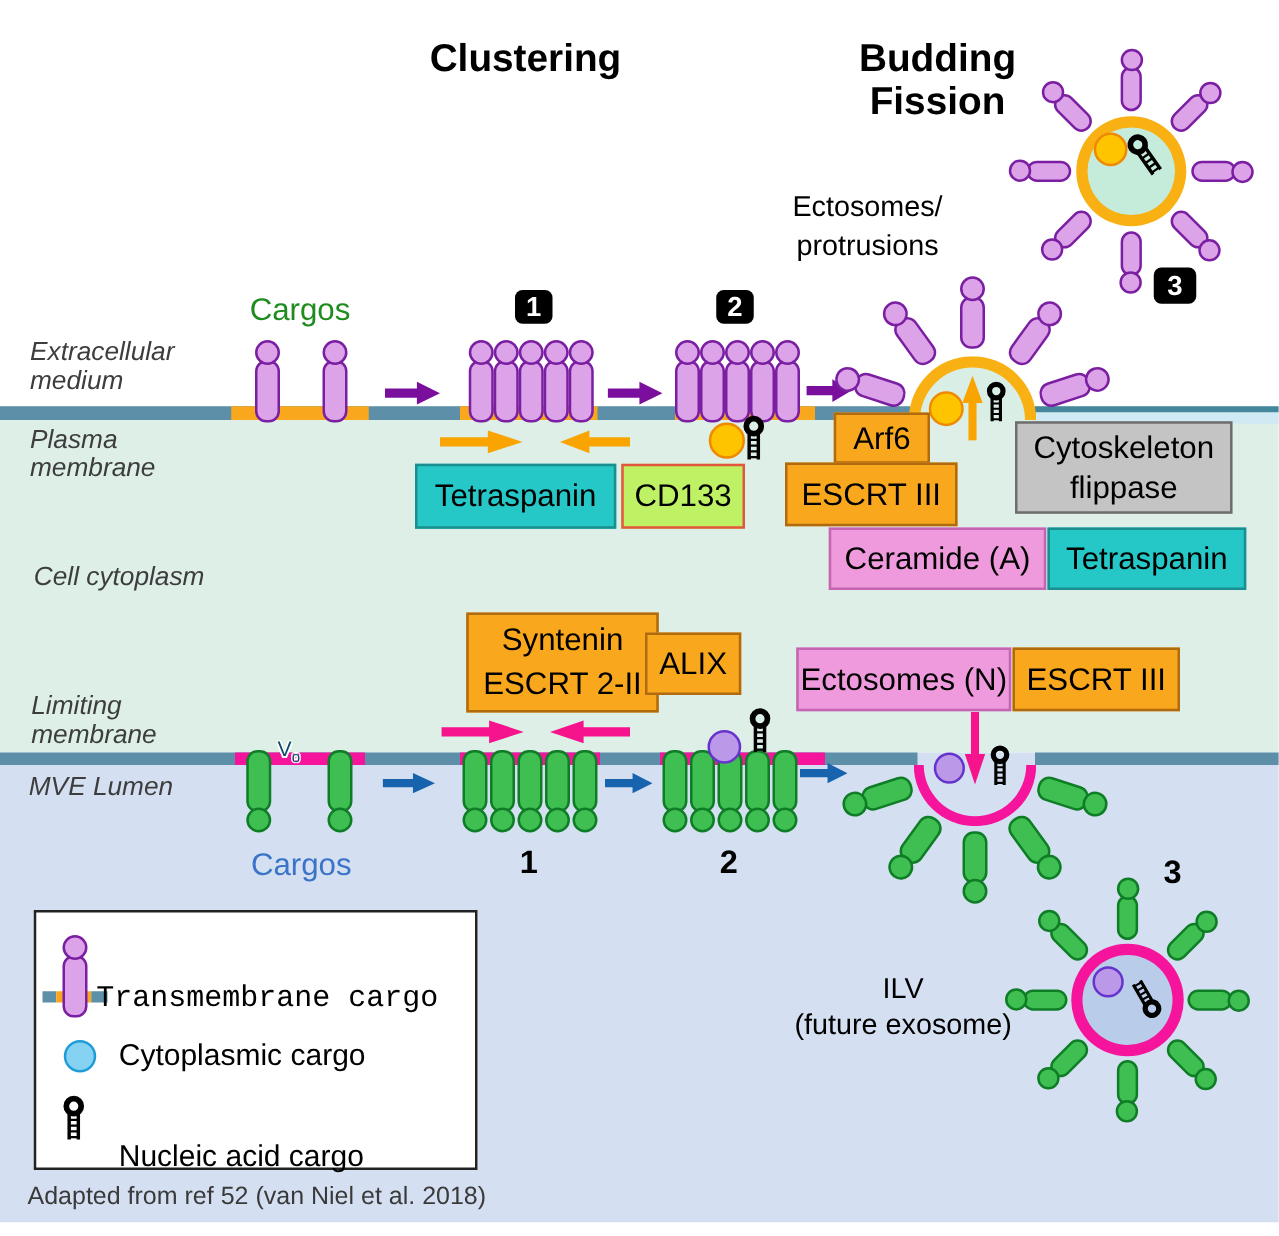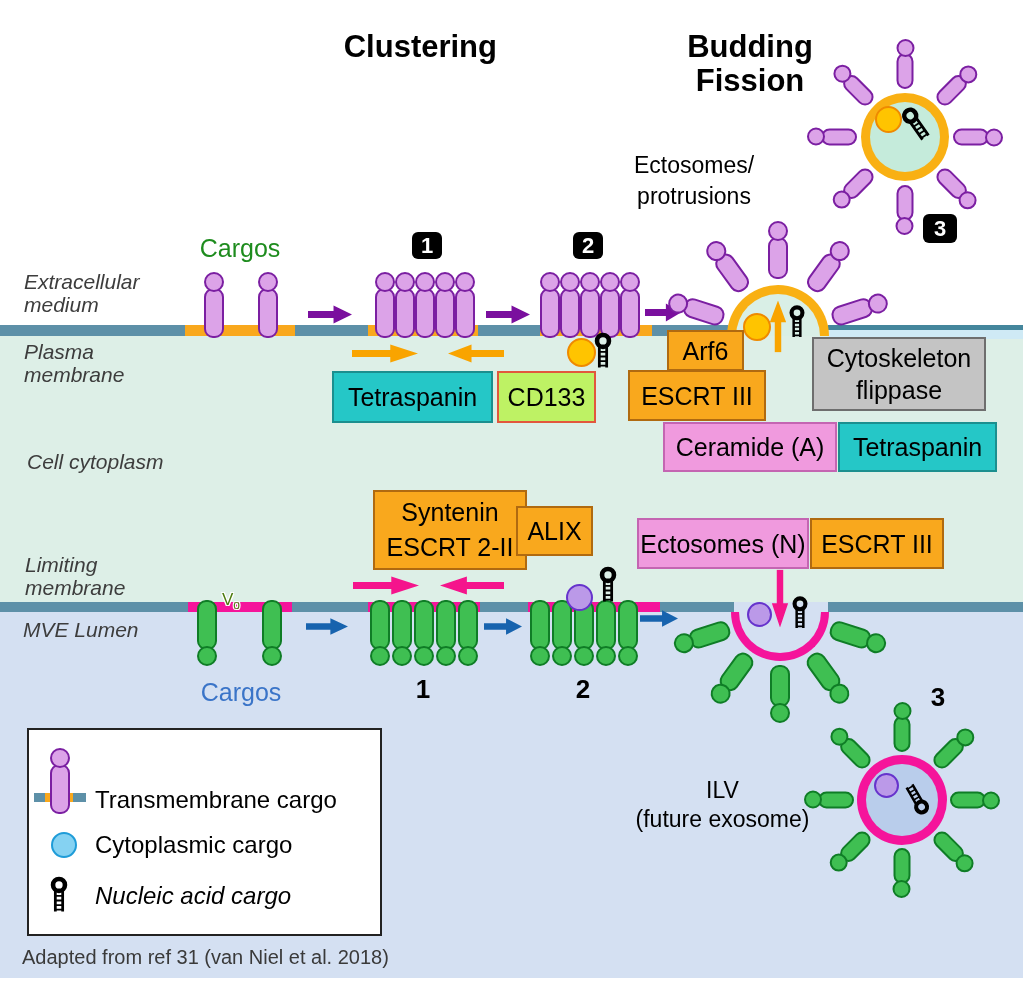--- a/index.html
+++ b/index.html
@@ -62,21 +62,21 @@
           border-radius:100px 100px 0 0;}
   .bud-dn{position:absolute;background:#d4e0f2;border:8px solid #f5149b;border-top:none;
           border-radius:0 0 100px 100px;}
 
   .badge{position:absolute;background:#000;color:#fff;font-weight:700;font-size:22px;
          border-radius:6px;display:flex;align-items:center;justify-content:center;}
   .stepnum{position:absolute;font-weight:700;font-size:26px;text-align:center;width:30px;}
 
   .legendbox{position:absolute;background:#fff;border:2px solid #222;}
   .leg-label{position:absolute;font-size:24px;}
-  .v0{position:absolute;font-size:17px;color:#4d7c0f;
+  .v0{position:absolute;font-size:17px;color:#0c4a6e;
       text-shadow:-1px -1px 0 #fff,1px -1px 0 #fff,-1px 1px 0 #fff,1px 1px 0 #fff;}
   .v0 sub{font-size:12px;}
   .footer{position:absolute;font-size:20px;color:#3a3a3a;}
 </style>
 </head>
 <body>
 
 <div class="stage">
 
   <div class="zone" style="left:0;top:0;width:1023px;height:325px;background:#ffffff;"></div>
@@ -272,25 +272,25 @@
   <div class="abs preline ctr" style="left:630px;top:776px;width:185px;font-size:23px;line-height:29px;">ILV
 (future exosome)</div>
 
   <div class="legendbox" style="left:27px;top:728px;width:351px;height:204px;"></div>
   <div class="abs" style="left:34px;top:793px;width:52px;height:9px;display:flex;">
     <span style="width:11px;background:#5d90a8;"></span>
     <span style="width:28px;background:#f9a81d;"></span>
     <span style="width:13px;background:#5d90a8;"></span>
   </div>
   <div class="cargo c-big purple" style="left:50px;top:764px;"></div>
-  <div class="leg-label" style="left:95px;top:786px;">Transmembrane cargo</div>
+  <div class="leg-label" style="left:77px;top:786px;font-family:Liberation Mono, monospace;">Transmembrane cargo</div>
   <div class="circ bcirc" style="left:51px;top:832px;width:22px;height:22px;"></div>
   <div class="leg-label" style="left:95px;top:831px;">Cytoplasmic cargo</div>
   <svg class="abs" style="left:48px;top:874px;" width="22" height="42" viewBox="0 0 24 40">
       <circle cx="12" cy="9" r="6.5" fill="none" stroke="#000" stroke-width="5"></circle>
       <path d="M8 15V38M16 15V38" stroke="#000" stroke-width="3"></path>
       <path d="M8 21H16M8 26H16M8 31H16M8 36H16" stroke="#000" stroke-width="2"></path>
     </svg>
-  <div class="leg-label" style="left:95px;top:882px;font-style:italic;">Nucleic acid cargo</div>
-
-  <div class="footer" style="left:22px;top:946px;">Adapted from ref 31 (van Niel et al. 2018)</div>
+  <div class="leg-label" style="left:95px;top:912px;">Nucleic acid cargo</div>
+
+  <div class="footer" style="left:22px;top:946px;">Adapted from ref 52 (van Niel et al. 2018)</div>
 
 </div>
 
 </body></html>

